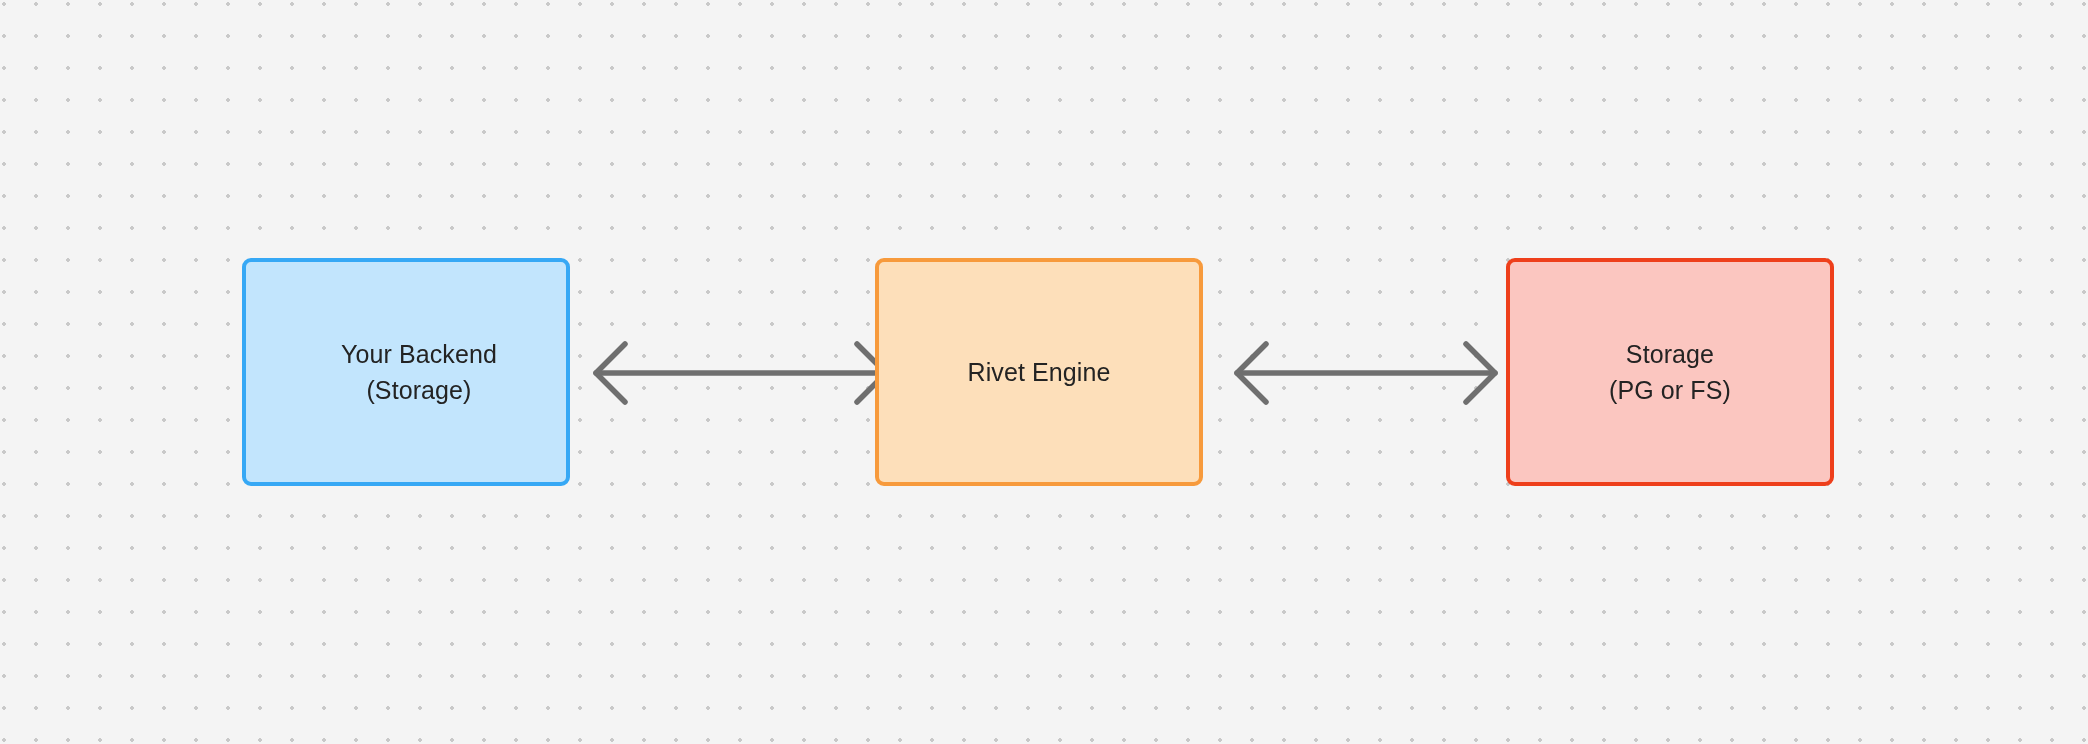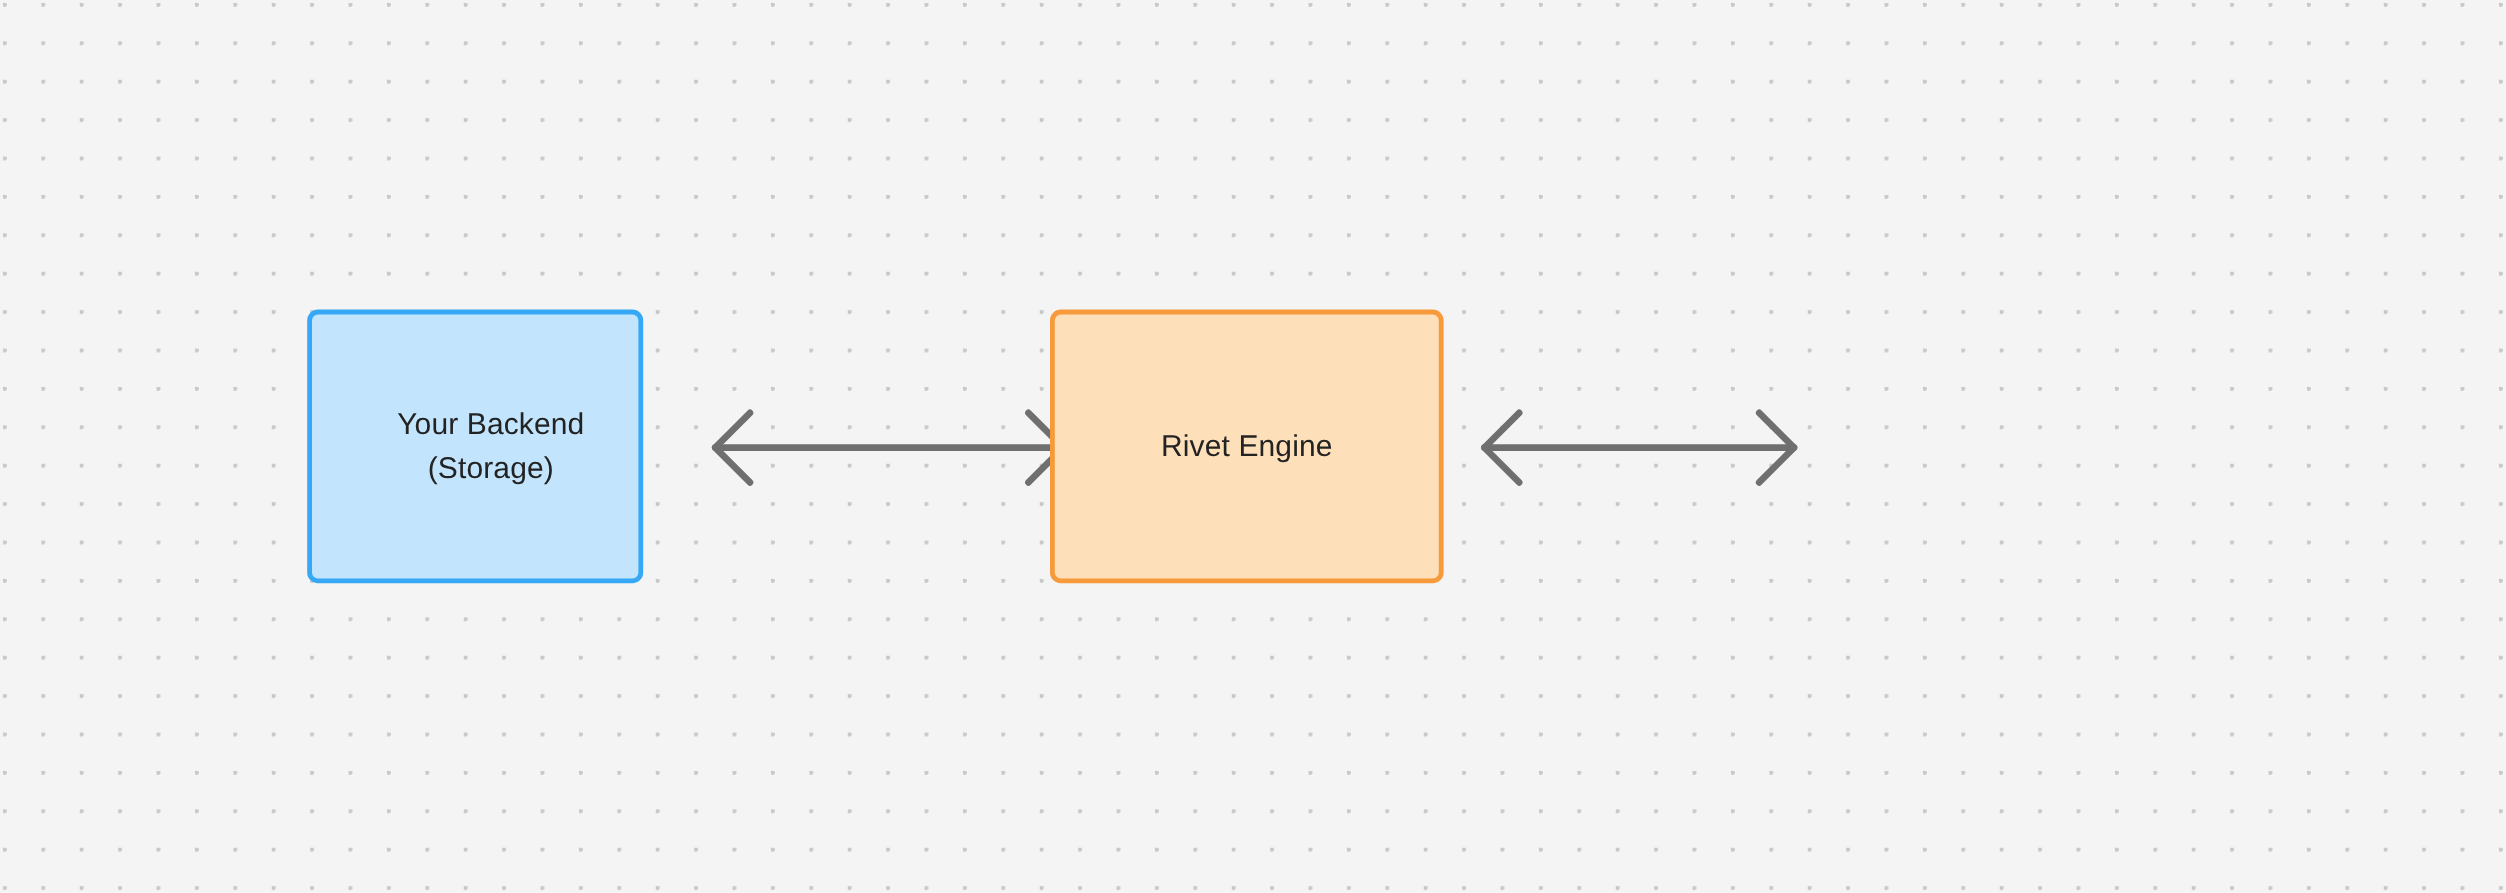--- a/index.html
+++ b/index.html
@@ -41,23 +41,23 @@
 
   .node-label {
     font-size: 25px;
     line-height: 36px;
     color: #232323;
     letter-spacing: 0.1px;
     white-space: nowrap;
   }
 
   #node-backend {
-    left: 256px;
+    left: 242px;
     top: 258px;
-    width: 280px;
+    width: 328px;
     height: 228px;
     background-color: #c2e5fd;
     border-color: #36a8f5;
     padding-left: 26px;
   }
 
   #node-engine {
     left: 875px;
     top: 258px;
     width: 328px;
@@ -131,14 +131,18 @@
   </div>
 
   <div class="edge" id="edge-engine-storage">
     <svg viewBox="0 0 266 86" preserveAspectRatio="none">
       <line class="edge-line" x1="4" y1="43" x2="262" y2="43"></line>
       <polyline class="edge-head" points="33,14 4,43 33,72"></polyline>
       <polyline class="edge-head" points="233,14 262,43 233,72"></polyline>
     </svg>
   </div>
 
+  <div class="node" id="node-storage">
+    <span class="node-label">Storage</span>
+    <span class="node-label">(PG or FS)</span>
+  </div>
 
 </div>
 
 </body></html>

